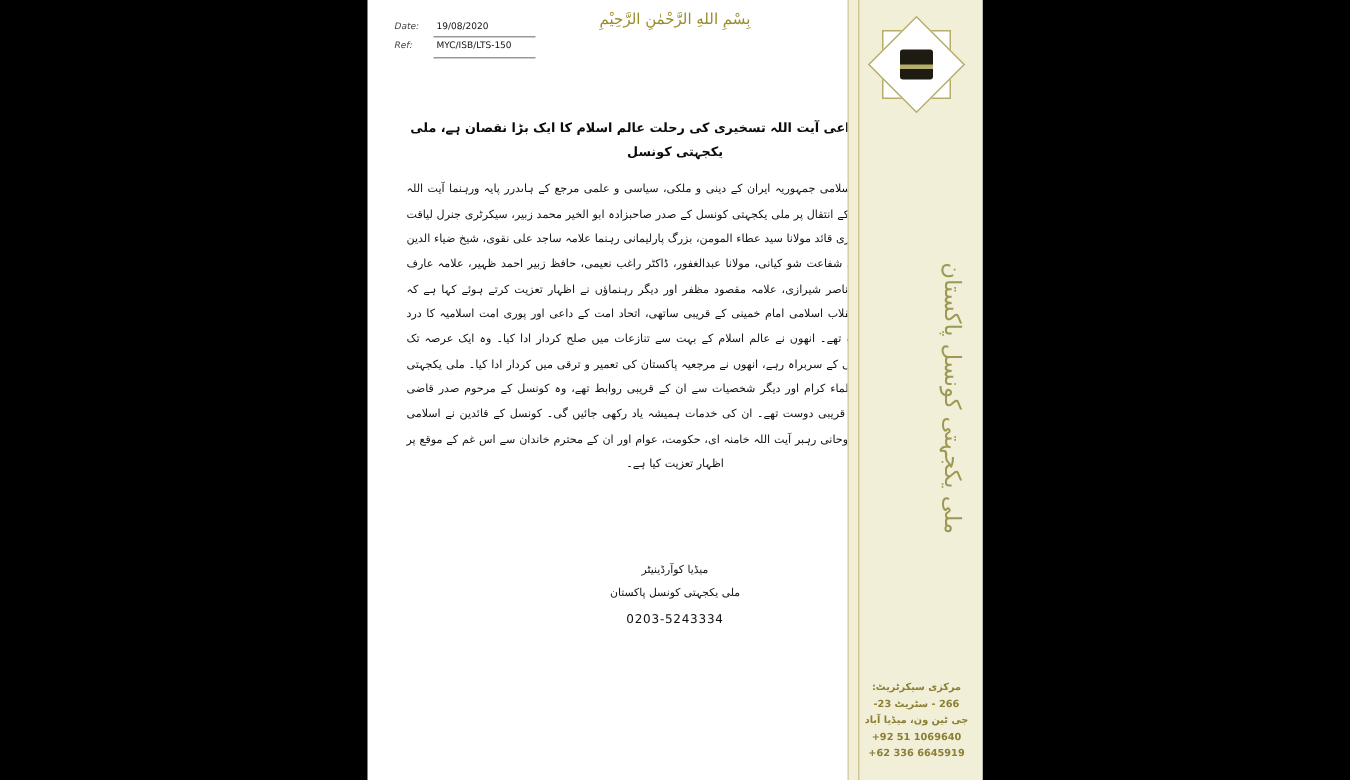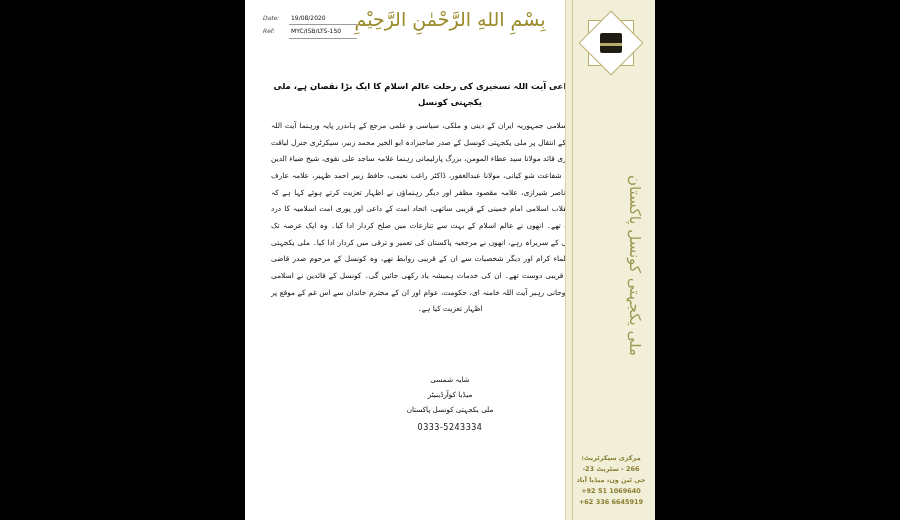--- a/index.html
+++ b/index.html
@@ -158,21 +158,21 @@
   }
 
   
   .bismillah {
     position: absolute;
     left: 0;
     right: 0;
     top: 8px;
     text-align: center;
     color: #9a8b2a;
-    font-size: 19px;
+    font-size: 10px;
     direction: rtl;
     letter-spacing: 0.5px;
   }
 
   
   .headline {
     position: absolute;
     left: 24px;
     right: 24px;
     top: 78px;
@@ -235,24 +235,23 @@
       </div>
     </div>
 
     <div class="bismillah">بِسْمِ اللهِ الرَّحْمٰنِ الرَّحِيْمِ</div>
 
     <div class="headline">اتحاد امت کے داعی آیت اللہ تسخیری کی رحلت عالم اسلام کا ایک بڑا نقصان ہے، ملی یکجہتی کونسل</div>
 
     <div class="body-text">برادر اسلامی ملک اسلامی جمہوریہ ایران کے دینی و ملکی، سیاسی و علمی مرجع کے ہاںدرر پایہ ورہنما آیت اللہ محمد علی تسخیری کے انتقال پر ملی یکجہتی کونسل کے صدر صاحبزادہ ابو الخیر محمد زبیر، سیکرٹری جنرل لیاقت بلوچ، سرپرست مرکزی قائد مولانا سید عطاء المومن، بزرگ پارلیمانی رہنما علامہ ساجد علی نقوی، شیخ ضیاء الدین انصاری، علامہ محمد شفاعت شو کیانی، مولانا عبدالغفور، ڈاکٹر راغب نعیمی، حافظ زبیر احمد ظہیر، علامہ عارف حسین واحدی، سید ناصر شیرازی، علامہ مقصود مظفر اور دیگر رہنماؤں نے اظہار تعزیت کرتے ہوئے کہا ہے کہ محترم رہنما بانی انقلاب اسلامی امام خمینی کے قریبی ساتھی، اتحاد امت کے داعی اور پوری امت اسلامیہ کا درد رکھنے والی شخصیت تھے۔ انھوں نے عالم اسلام کے بہت سے تنازعات میں صلح کردار ادا کیا۔ وہ ایک عرصہ تک مجلس وحدت اسلامی کے سربراہ رہے، انھوں نے مرجعیہ پاکستان کی تعمیر و ترقی میں کردار ادا کیا۔ ملی یکجہتی کونسل کے قائدین علماء کرام اور دیگر شخصیات سے ان کے قریبی روابط تھے، وہ کونسل کے مرحوم صدر قاضی حسین احمد کے بھی قریبی دوست تھے۔ ان کی خدمات ہمیشہ یاد رکھی جائیں گی۔ کونسل کے قائدین نے اسلامی جمہوریہ ایران کی روحانی رہبر آیت اللہ خامنہ ای، حکومت، عوام اور ان کے محترم خاندان سے اس غم کے موقع پر اظہار تعزیت کیا ہے۔</div>
 
     <div class="signature">
-      <div>شایہ شمسی</div>
       <div>میڈیا کوآرڈینیٹر</div>
       <div>ملی یکجہتی کونسل پاکستان</div>
-      <div class="phone">0333-5243334</div>
+      <div class="phone">0203-5243334</div>
     </div>
 
     <div class="side-panel" style="left:320px;">
       <div class="emblem">
         <div class="star"></div>
         <div class="star2"></div>
         <div class="inner"></div>
         <div class="inner-band"></div>
       </div>
 

